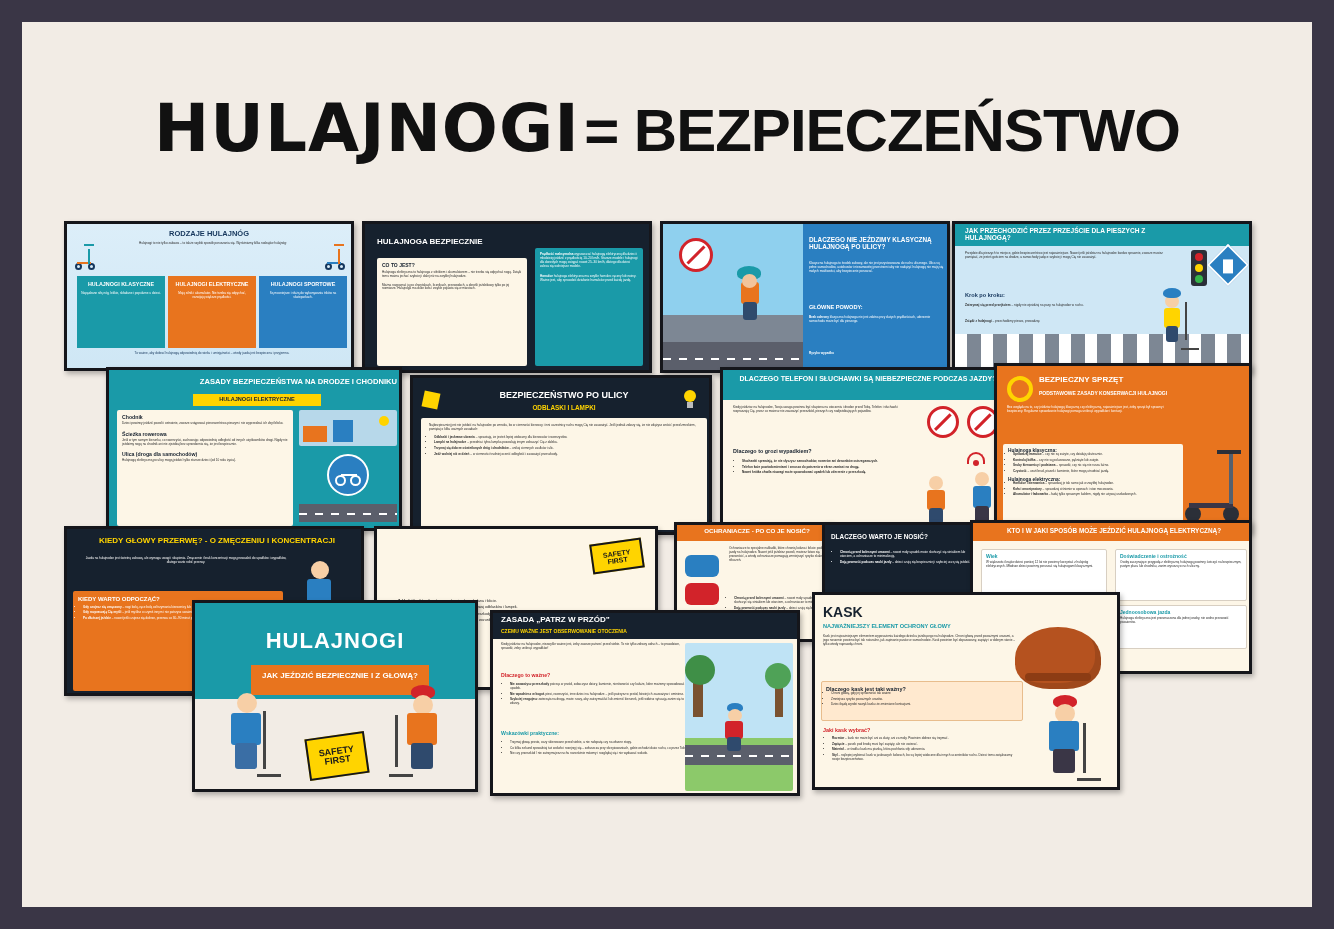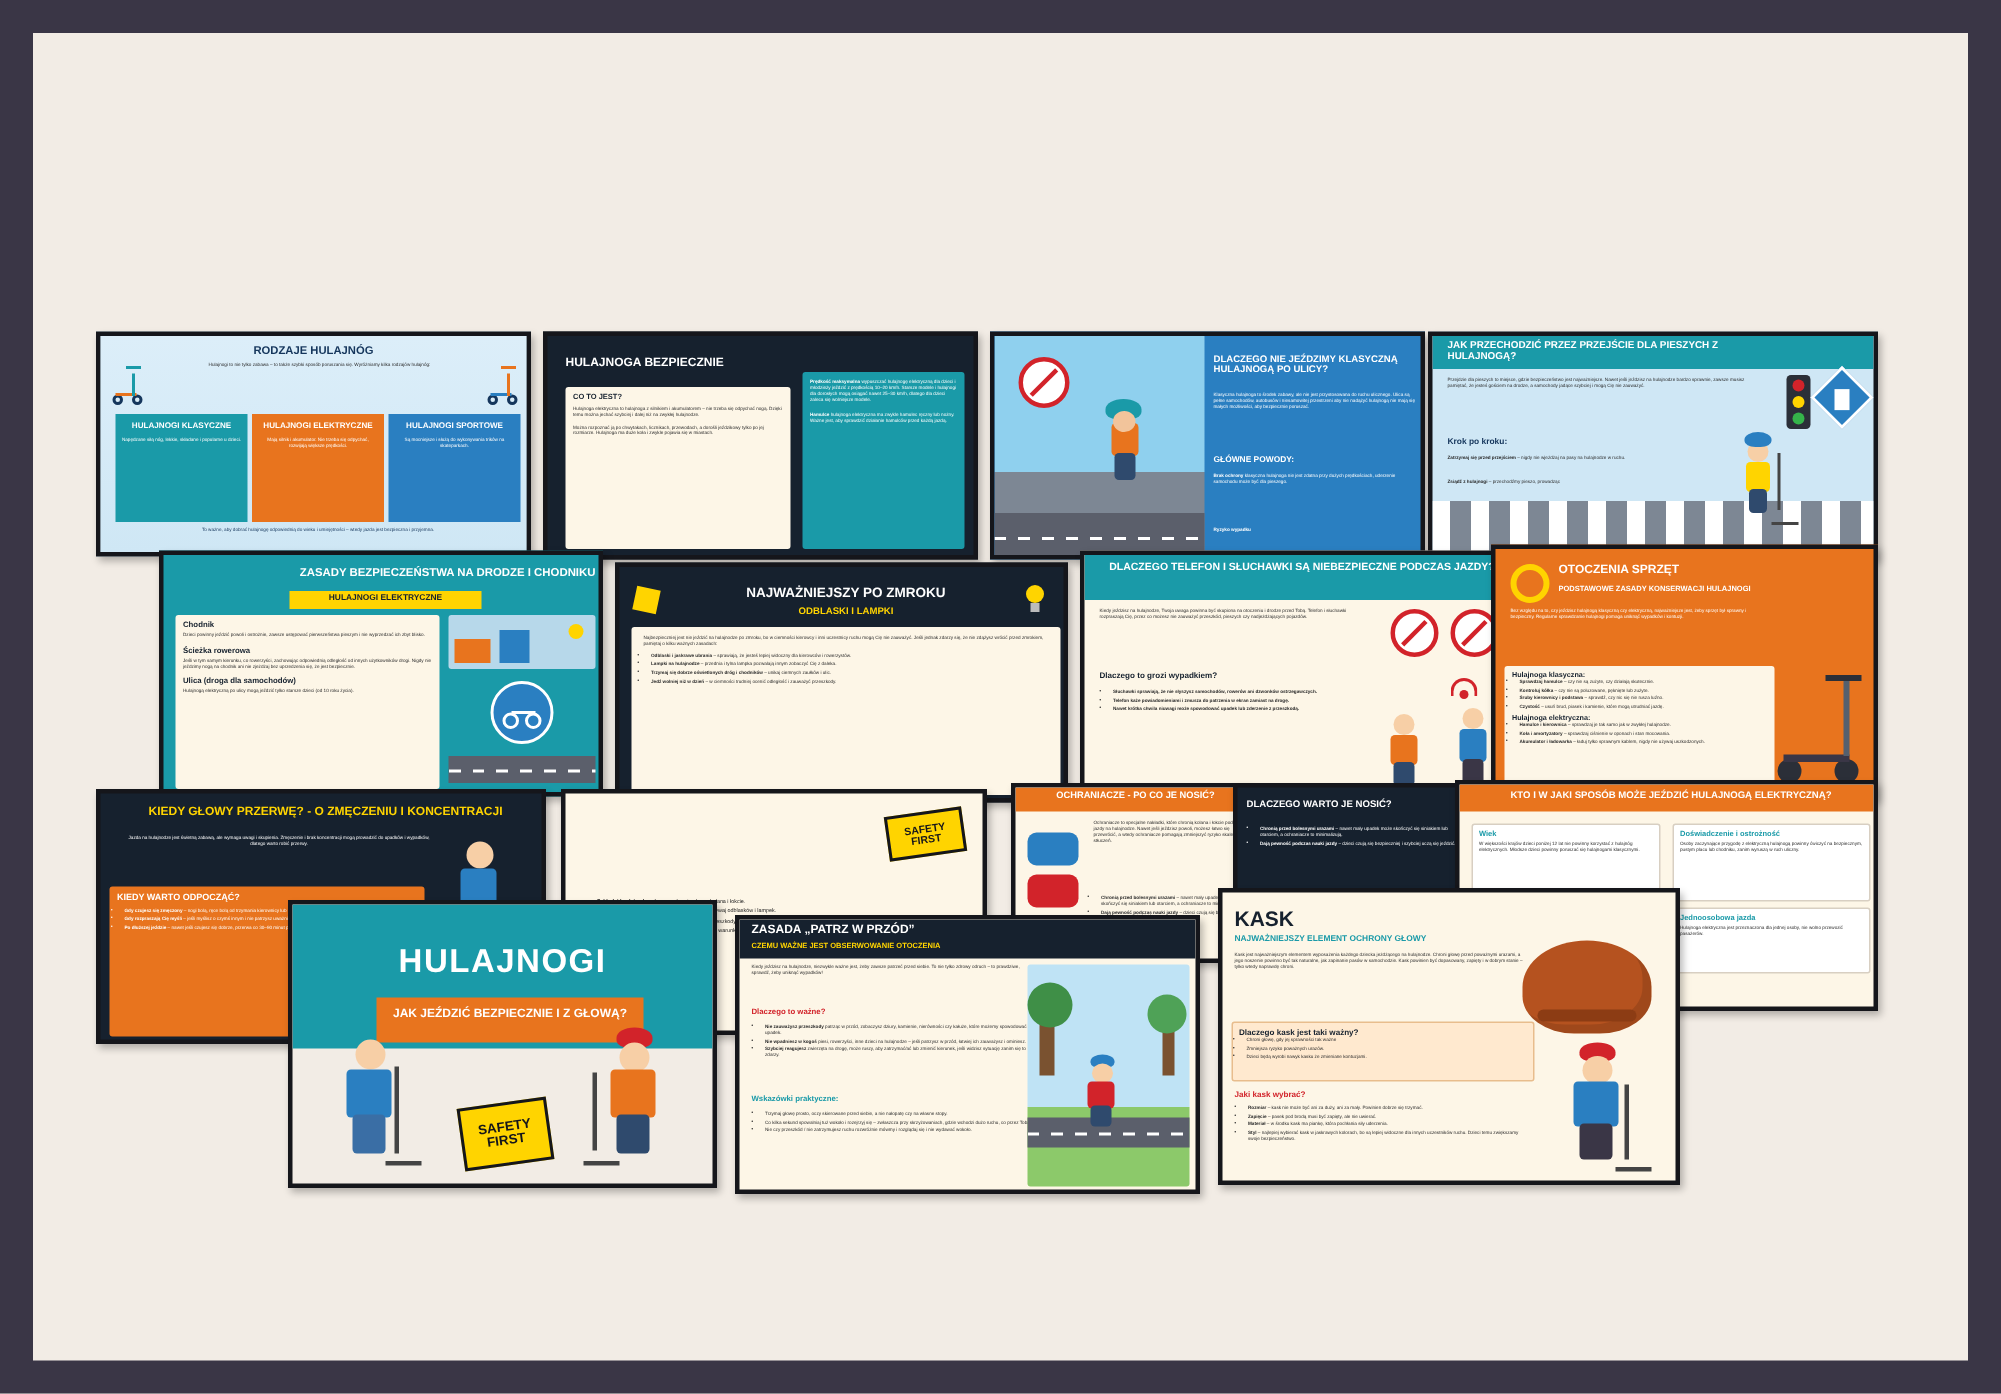--- a/index.html
+++ b/index.html
@@ -104,20 +104,24 @@
   .kid { position:absolute; }
   .kid .head { position:absolute; border-radius:50%; }
   .kid .body { position:absolute; border-radius:3px; }
   .helmet { position:absolute; border-radius:50% 50% 40% 40%; }
 </style>
 </head>
 <body>
 
 <div class="poster">
 
+  <div class="title-wrap">
+    <span class="title-a">HULAJNOGI</span>
+    <span class="title-b">= BEZPIECZEŃSTWO</span>
+  </div>
 
   <div class="card" style="left:42px; top:199px; width:290px; height:150px; background:#cfe7f5;">
     <div style="position:absolute;inset:0;background:linear-gradient(#dceef9,#cfe7f5);"></div>
     <div class="hdr" style="position:absolute;left:0;top:6px;width:100%;font-size:7.5px;color:#15365c;">RODZAJE HULAJNÓG</div>
     <div class="tiny" style="position:absolute;left:26px;top:18px;width:240px;text-align:center;">Hulajnogi to nie tylko zabawa – to także szybki sposób poruszania się. Wyróżniamy kilka rodzajów hulajnóg:</div>
 
     <div style="position:absolute;left:6px;top:20px;width:22px;height:26px;">
       <div style="position:absolute;left:2px;bottom:0;width:7px;height:7px;border:2px solid #15365c;border-radius:50%;"></div>
       <div style="position:absolute;right:0;bottom:0;width:7px;height:7px;border:2px solid #15365c;border-radius:50%;"></div>
       <div style="position:absolute;left:4px;bottom:6px;width:14px;height:2px;background:#e8741e;"></div>
@@ -247,21 +251,21 @@
     </div>
     <div style="position:absolute;left:218px;top:84px;width:42px;height:42px;background:#2a7fc1;border-radius:50%;border:2px solid #fff;">
       <div class="circle" style="position:absolute;left:6px;bottom:8px;width:11px;height:11px;border:2px solid #fff;"></div>
       <div class="circle" style="position:absolute;right:6px;bottom:8px;width:11px;height:11px;border:2px solid #fff;"></div>
       <div style="position:absolute;left:12px;bottom:18px;width:16px;height:2px;background:#fff;"></div>
     </div>
     <div class="road" style="position:absolute;left:190px;bottom:6px;width:98px;height:18px;"></div>
   </div>
 
   <div class="card" style="left:388px; top:353px; width:302px; height:160px; background:#16212e;">
-    <div class="hdr" style="position:absolute;left:30px;top:12px;width:242px;font-size:9px;">NAJWAŻNIEJSZY PO ZMROKU</div>
+    <div class="hdr" style="position:absolute;left:30px;top:12px;width:242px;font-size:9px;">BEZPIECZEŃSTWO PO ULICY</div>
     <div class="sub" style="position:absolute;left:30px;top:26px;width:242px;font-size:6.4px;color:#ffd400;">ODBLASKI I LAMPKI</div>
     <div style="position:absolute;left:8px;top:40px;width:286px;height:112px;background:#fdf6e7;border-radius:2px;padding:6px 8px;">
       <div class="tiny">Najbezpieczniej jest nie jeździć na hulajnodze po zmroku, bo w ciemności kierowcy i inni uczestnicy ruchu mogą Cię nie zauważyć. Jeśli jednak zdarzy się, że nie zdążysz wrócić przed zmrokiem, pamiętaj o kilku ważnych zasadach:</div>
       <ul class="bullets tiny" style="margin-top:4px;">
         <li><b>Odblaski i jaskrawe ubrania</b> <span>– sprawiają, że jesteś lepiej widoczny dla kierowców i rowerzystów.</span></li>
         <li><b>Lampki na hulajnodze</b> <span>– przednia i tylna lampka pozwalają innym zobaczyć Cię z daleka.</span></li>
         <li><b>Trzymaj się dobrze oświetlonych dróg i chodników</b> <span>– unikaj ciemnych zaułków i ulic.</span></li>
         <li><b>Jedź wolniej niż w dzień</b> <span>– w ciemności trudniej ocenić odległość i zauważyć przeszkody.</span></li>
       </ul>
     </div>
@@ -295,21 +299,21 @@
       <div class="body" style="left:10px;top:36px;width:14px;height:16px;background:#2f4a6d;"></div>
     </div>
     <div class="kid" style="left:240px;bottom:6px;width:44px;height:60px;">
       <div class="head" style="left:12px;top:2px;width:14px;height:14px;background:#f7cfa6;"></div>
       <div class="body" style="left:10px;top:16px;width:18px;height:22px;background:#2a7fc1;"></div>
       <div class="body" style="left:12px;top:36px;width:14px;height:18px;background:#3a3646;"></div>
     </div>
   </div>
 
   <div class="card" style="left:972px; top:341px; width:258px; height:170px; background:#e8741e;">
-    <div class="hdr" style="position:absolute;left:42px;top:10px;width:210px;font-size:8px;text-align:left;">OTOCZENIA SPRZĘT</div>
+    <div class="hdr" style="position:absolute;left:42px;top:10px;width:210px;font-size:8px;text-align:left;">BEZPIECZNY SPRZĘT</div>
     <div class="sub" style="position:absolute;left:42px;top:24px;width:210px;font-size:5px;color:#fff;text-align:left;">PODSTAWOWE ZASADY KONSERWACJI HULAJNOGI</div>
     <div style="position:absolute;left:10px;top:10px;width:26px;height:26px;border:4px solid #ffd400;border-radius:50%;"></div>
     <div class="tiny" style="position:absolute;left:10px;top:40px;width:168px;color:#fff;">Bez względu na to, czy jeździsz hulajnogą klasyczną czy elektryczną, najważniejsze jest, żeby sprzęt był sprawny i bezpieczny. Regularne sprawdzanie hulajnogi pomaga uniknąć wypadków i kontuzji.</div>
     <div style="position:absolute;left:6px;top:78px;width:180px;height:86px;background:#fdf6e7;border-radius:2px;padding:4px 5px;">
       <div class="hdr" style="font-size:4.8px;color:#16212e;text-align:left;">Hulajnoga klasyczna:</div>
       <ul class="bullets tiny">
         <li><b>Sprawdzaj hamulce</b> <span>– czy nie są zużyte, czy działają skutecznie.</span></li>
         <li><b>Kontroluj kółka</b> <span>– czy nie są poluzowane, pęknięte lub zużyte.</span></li>
         <li><b>Śruby kierownicy i podstawa</b> <span>– sprawdź, czy nic się nie rusza luźno.</span></li>
         <li><b>Czystość</b> <span>– usuń brud, piasek i kamienie, które mogą utrudniać jazdę.</span></li>

